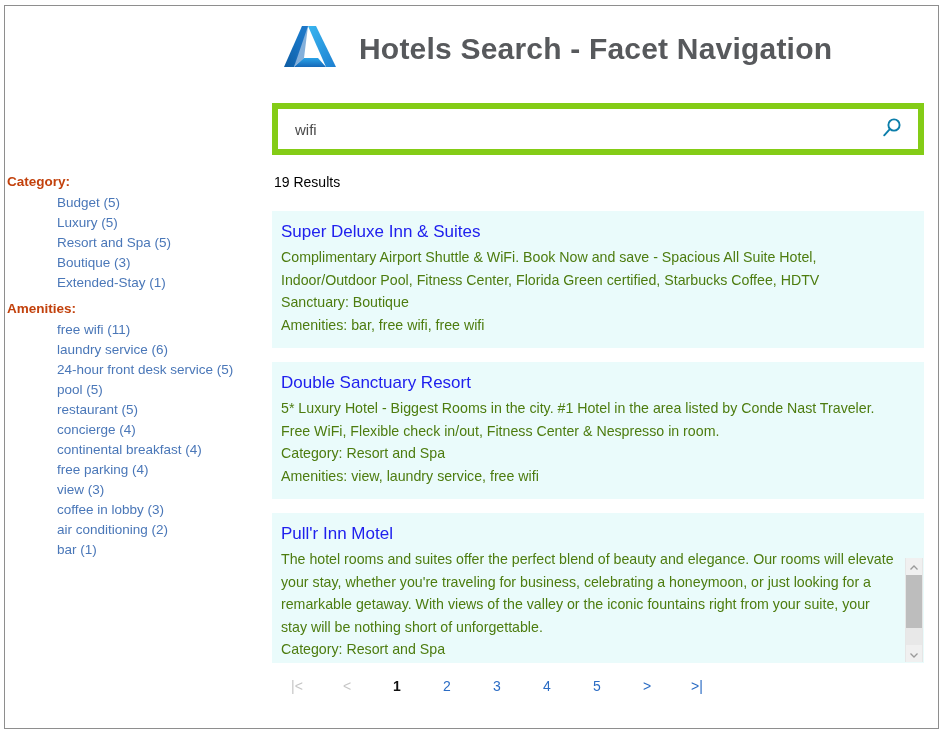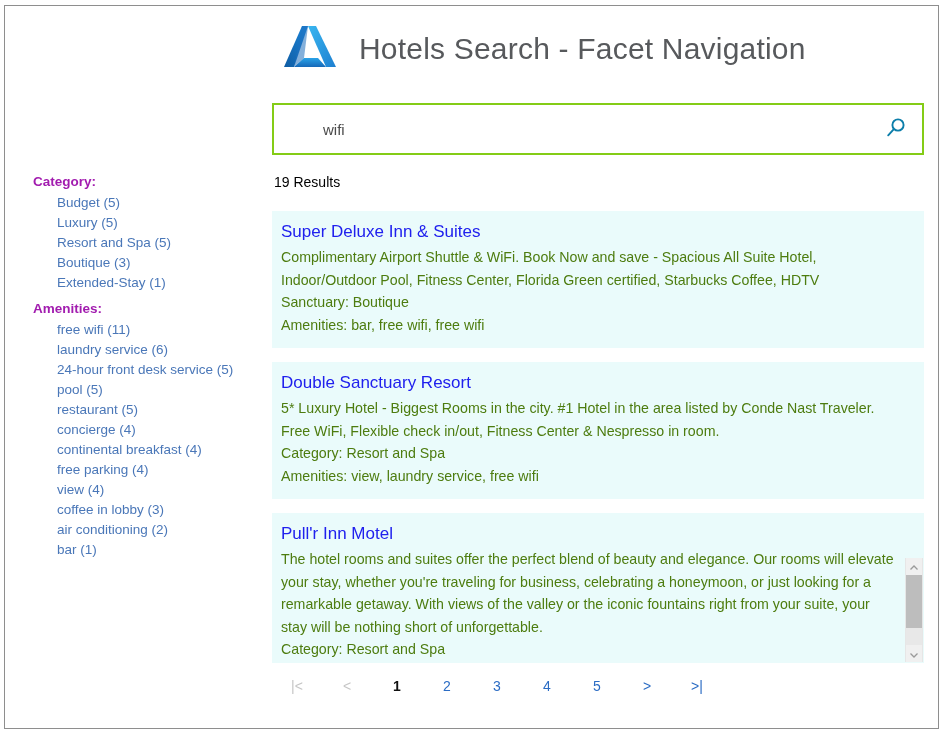--- a/index.html
+++ b/index.html
@@ -28,37 +28,36 @@
     align-items: center;
   }
   #logo {
     width: 58px; height: 58px;
     flex: 0 0 58px;
     margin-left: 14px;
     position: relative;
   }
   #title {
     font-size: 30px;
-    font-weight: 400;
+    font-weight: 700;
     color: #57595c;
     margin-left: 19px;
     letter-spacing: 0.2px;
     white-space: nowrap;
   }
 
   
   #searchbox {
     position: absolute;
     left: 267px; top: 97px;
     width: 652px; height: 52px;
-    border: 2px solid #84cc16;
+    border: 6px solid #84cc16;
     background: #ffffff;
     display: flex;
     align-items: center;
-    padding-left: 32px;
   }
   #search-input {
     flex: 1 1 auto;
     border: 0; outline: 0;
     background: transparent;
     font-family: "Liberation Sans", sans-serif;
     font-size: 15px;
     color: #4b4b4b;
     padding: 0 10px 0 17px;
     height: 100%;
@@ -85,22 +84,22 @@
   
   #facets {
     position: absolute;
     left: 0px; top: 168px;
     width: 263px;
   }
   .facet-group { margin-bottom: 8px; }
   .facet-header {
     font-size: 13.5px;
     font-weight: bold;
-    color: #a21caf;
-    margin: 0 0 4px 28px;
+    color: #c2410c;
+    margin: 0 0 4px 2px;
   }
   .facet-list { margin: 0; padding: 0; list-style: none; }
   .facet-item {
     font-size: 13.5px;
     color: #4a77b8;
     margin-left: 52px;
     line-height: 20px;
     cursor: pointer;
     white-space: nowrap;
   }
@@ -259,21 +258,21 @@
       <div class="facet-header">Amenities:</div>
       <ul class="facet-list">
         <li class="facet-item">free wifi (11)</li>
         <li class="facet-item">laundry service (6)</li>
         <li class="facet-item">24-hour front desk service (5)</li>
         <li class="facet-item">pool (5)</li>
         <li class="facet-item">restaurant (5)</li>
         <li class="facet-item">concierge (4)</li>
         <li class="facet-item">continental breakfast (4)</li>
         <li class="facet-item">free parking (4)</li>
-        <li class="facet-item">view (4)</li>
+        <li class="facet-item">view (3)</li>
         <li class="facet-item">coffee in lobby (3)</li>
         <li class="facet-item">air conditioning (2)</li>
         <li class="facet-item">bar (1)</li>
       </ul>
     </div>
 
   </div>
 
   <div id="results">
     <div id="results-inner">

